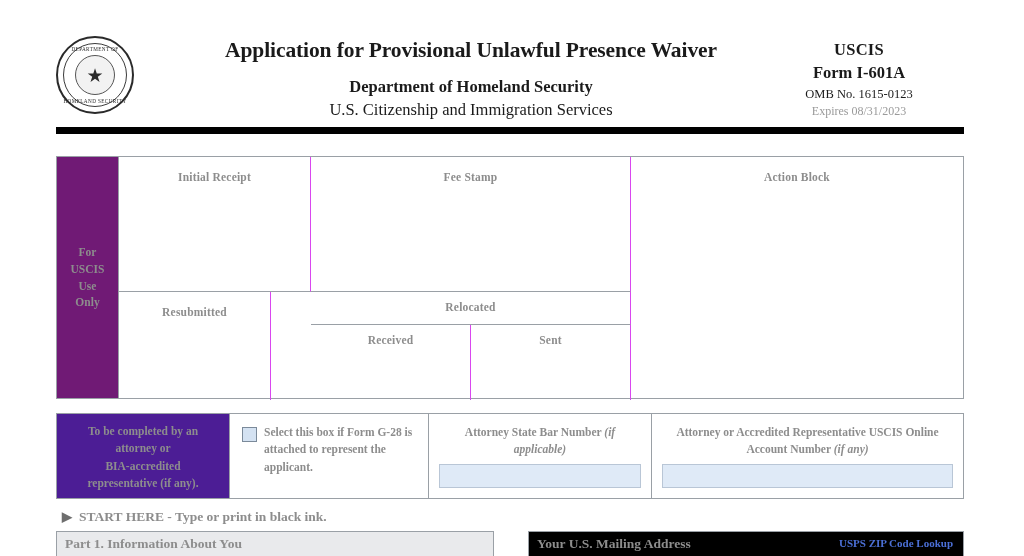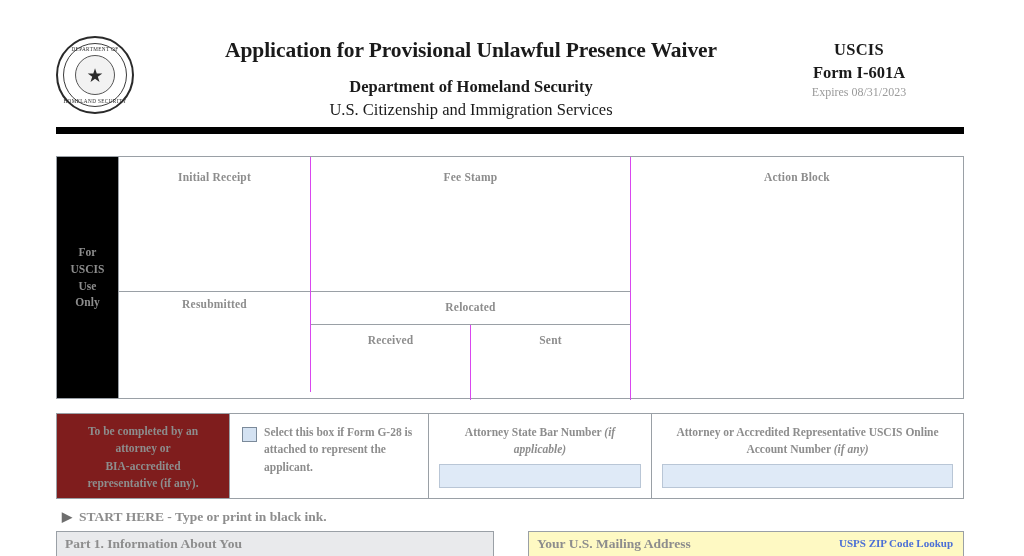--- a/index.html
+++ b/index.html
@@ -144,21 +144,21 @@
     width: 908px;
     height: 243px;
     border: 1px solid #9aa0a6;
     box-sizing: border-box;
     background: #ffffff;
   }
   .use-left {
     position: absolute;
     left: 0; top: 0;
     width: 62px; height: 100%;
-    background: #000000;
+    background: #701a75;
     border-right: 1px solid #9aa0a6;
     box-sizing: border-box;
     display: flex;
     align-items: center;
     justify-content: center;
   }
   .use-left-lbl {
     text-align: center;
     font-size: 11.5px;
     font-weight: bold;
@@ -175,21 +175,21 @@
     text-align: center;
     font-size: 11.5px;
     font-weight: bold;
     color: #8d8d8d;
     padding-top: 14px;
     letter-spacing: 0.2px;
   }
   .c-initial { left: 62px;  top: 0;   width: 192px; height: 135px; }
   .c-fee     { left: 254px; top: 0;   width: 320px; height: 135px; }
   .c-action  { left: 574px; top: 0;   width: 332px; height: 243px; border-right: none; border-bottom: none; }
-  .c-resub   { left: 62px;  top: 127px; width: 192px; height: 108px; border-bottom: none; }
+  .c-resub   { left: 62px;  top: 135px; width: 152px; height: 108px; border-bottom: none; }
   .c-reloc   { left: 254px; top: 135px; width: 320px; height: 33px; }
   .c-recd    { left: 254px; top: 168px; width: 160px; height: 75px; border-bottom: none; }
   .c-sent    { left: 414px; top: 168px; width: 160px; height: 75px; border-bottom: none; }
   .c-reloc .cell-lbl, .c-recd .cell-lbl, .c-sent .cell-lbl { padding-top: 9px; }
 
   
   .atty-table {
     position: absolute;
     left: 56px;
     top: 413px;
@@ -198,21 +198,21 @@
     border: 1px solid #9aa0a6;
     box-sizing: border-box;
   }
   .atty-cell {
     position: absolute;
     top: 0;
     height: 100%;
     box-sizing: border-box;
     border-right: 1px solid #9aa0a6;
   }
-  .a1 { left: 0;   width: 173px; background: #7f1d1d; }
+  .a1 { left: 0;   width: 173px; background: #4c1d95; }
   .a2 { left: 173px; width: 199px; }
   .a3 { left: 372px; width: 223px; }
   .a4 { left: 595px; width: 311px; border-right: none; }
   .a1-lbl {
     text-align: center;
     font-size: 11.5px;
     font-weight: bold;
     color: #8d8d8d;
     line-height: 1.5;
     padding: 9px 4px 0 4px;
@@ -292,21 +292,21 @@
     font-size: 13.5px;
     font-weight: bold;
     color: #8d8d8d;
   }
   .mail-bar {
     position: absolute;
     left: 528px;
     top: 531px;
     width: 436px;
     height: 25px;
-    background: #fef9c3;
+    background: #000000;
     border: 1px solid #9aa0a6;
     border-bottom: none;
     box-sizing: border-box;
   }
   .mail-bar .m-lbl {
     position: absolute;
     left: 8px;
     top: 4px;
     font-size: 13.5px;
     font-weight: bold;
@@ -338,20 +338,21 @@
 
     <div class="title-block">
       <div class="form-title">Application for Provisional Unlawful Presence Waiver</div>
       <div class="dept">Department of Homeland Security</div>
       <div class="agency">U.S. Citizenship and Immigration Services</div>
     </div>
 
     <div class="right-block">
       <div class="uscis">USCIS</div>
       <div class="formno">Form I-601A</div>
+      <div class="omb">OMB No. 1615-0123</div>
       <div class="expires">Expires 08/31/2023</div>
     </div>
   </div>
 
   <div class="rule-thick"></div>
 
   <div class="use-table">
     <div class="use-left">
       <div class="use-left-lbl">
         <div>For</div>

